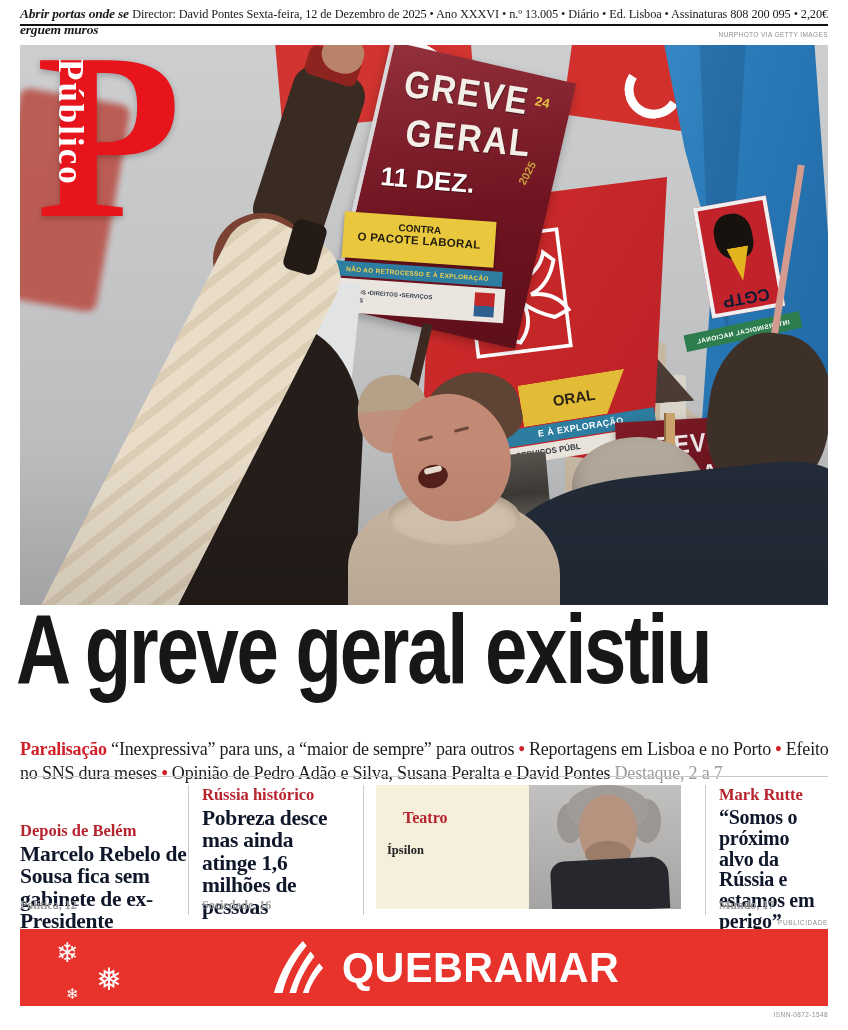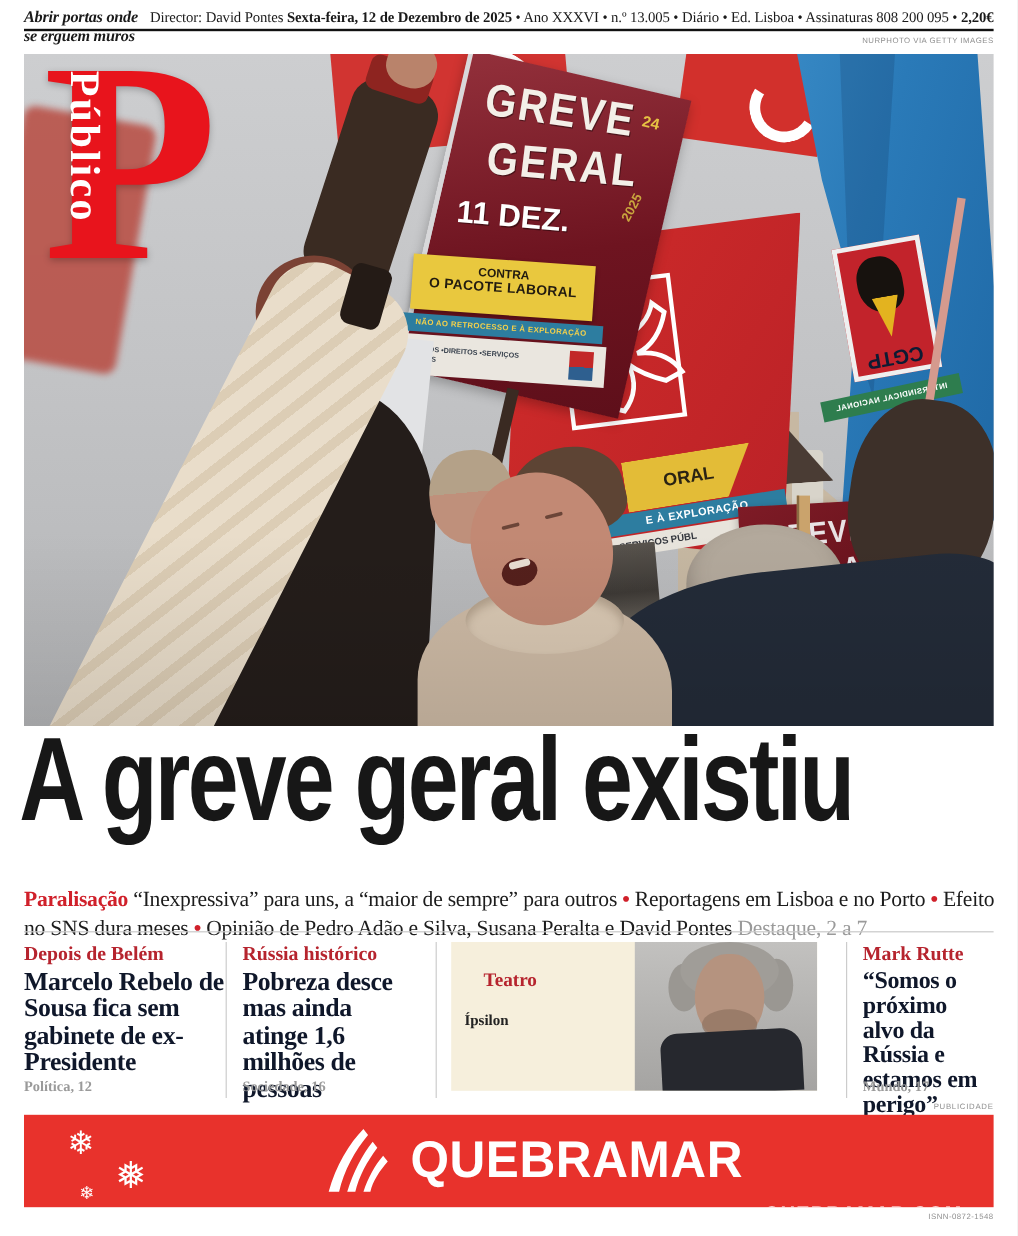--- a/index.html
+++ b/index.html
@@ -4,21 +4,21 @@
 <style>
   html,body{margin:0;padding:0;background:#e9e9e9;}
   .page{position:relative;width:848px;height:1030px;background:#fff;overflow:hidden;
         font-family:"Liberation Serif",serif;color:#1a1a1a;}
 
   
   .topbar{position:absolute;left:20px;right:20px;top:6px;height:18px;
           border-bottom:2px solid #111;display:flex;justify-content:space-between;align-items:baseline;}
   .motto{font-style:italic;font-weight:bold;font-size:13.5px;letter-spacing:-0.2px;}
   .edline{font-size:12.3px;letter-spacing:-0.1px;white-space:nowrap;}
-  .edline b{font-weight:bold;}
+  .edline b{font-weight:normal;}
   .credit{position:absolute;right:20px;top:31px;font-family:"Liberation Sans",sans-serif;
           font-size:6.5px;color:#8e8e8e;letter-spacing:0.4px;}
 
   
   .photo{position:absolute;left:20px;top:45px;width:808px;height:560px;overflow:hidden;
          background:linear-gradient(180deg,#cdced0 0%,#c3c4c6 45%,#b4b5b7 100%);}
   .photo *{position:absolute;}
 
   .ph-blur-red{left:-18px;top:50px;width:112px;height:210px;background:#b84a40;border-radius:10px;
                transform:rotate(10deg);filter:blur(3px);opacity:.85;}
@@ -163,21 +163,21 @@
   .deck .ref{color:#9a9a9a;}
 
   .rule{position:absolute;left:20px;top:776px;width:808px;border-top:1px solid #c9c9c9;}
 
   
   .stories{position:absolute;left:20px;top:785px;width:808px;height:130px;display:flex;}
   .col{box-sizing:border-box;}
   .col .kicker{color:#b6242e;font-weight:bold;font-size:16.5px;margin:0 0 2px 0;}
   .col h3{margin:0;font-size:21.5px;line-height:1.04;letter-spacing:-0.3px;color:#0f172a;font-weight:bold;}
   .col .section{position:absolute;bottom:2px;color:#9a9a9a;font-weight:bold;font-size:12px;}
-  .col1{width:168px;position:relative;}
+  .col1{width:168px;position:relative;margin-top:36px;}
   .col2{width:162px;position:relative;border-left:1px solid #ccc;padding-left:13px;}
   .col3{width:330px;margin-left:13px;border-left:1px solid #ccc;padding-left:12px;position:relative;}
   .col4{flex:1;position:relative;border-left:1px solid #ccc;padding-left:13px;margin-left:12px;}
   .col4 h3{font-size:20px;}
 
   .teatro-box{position:relative;width:305px;height:124px;background:#f6efdc;overflow:hidden;}
   .teatro-txt{position:absolute;left:11px;top:8px;width:140px;}
   .teatro-txt .kicker{font-size:16px;}
   .teatro-txt .tline{color:#dd8026;font-weight:bold;font-size:15.5px;line-height:1.08;letter-spacing:-0.2px;}
   .teatro-txt .ips{color:#222;font-weight:bold;font-size:12.5px;margin-top:3px;}

